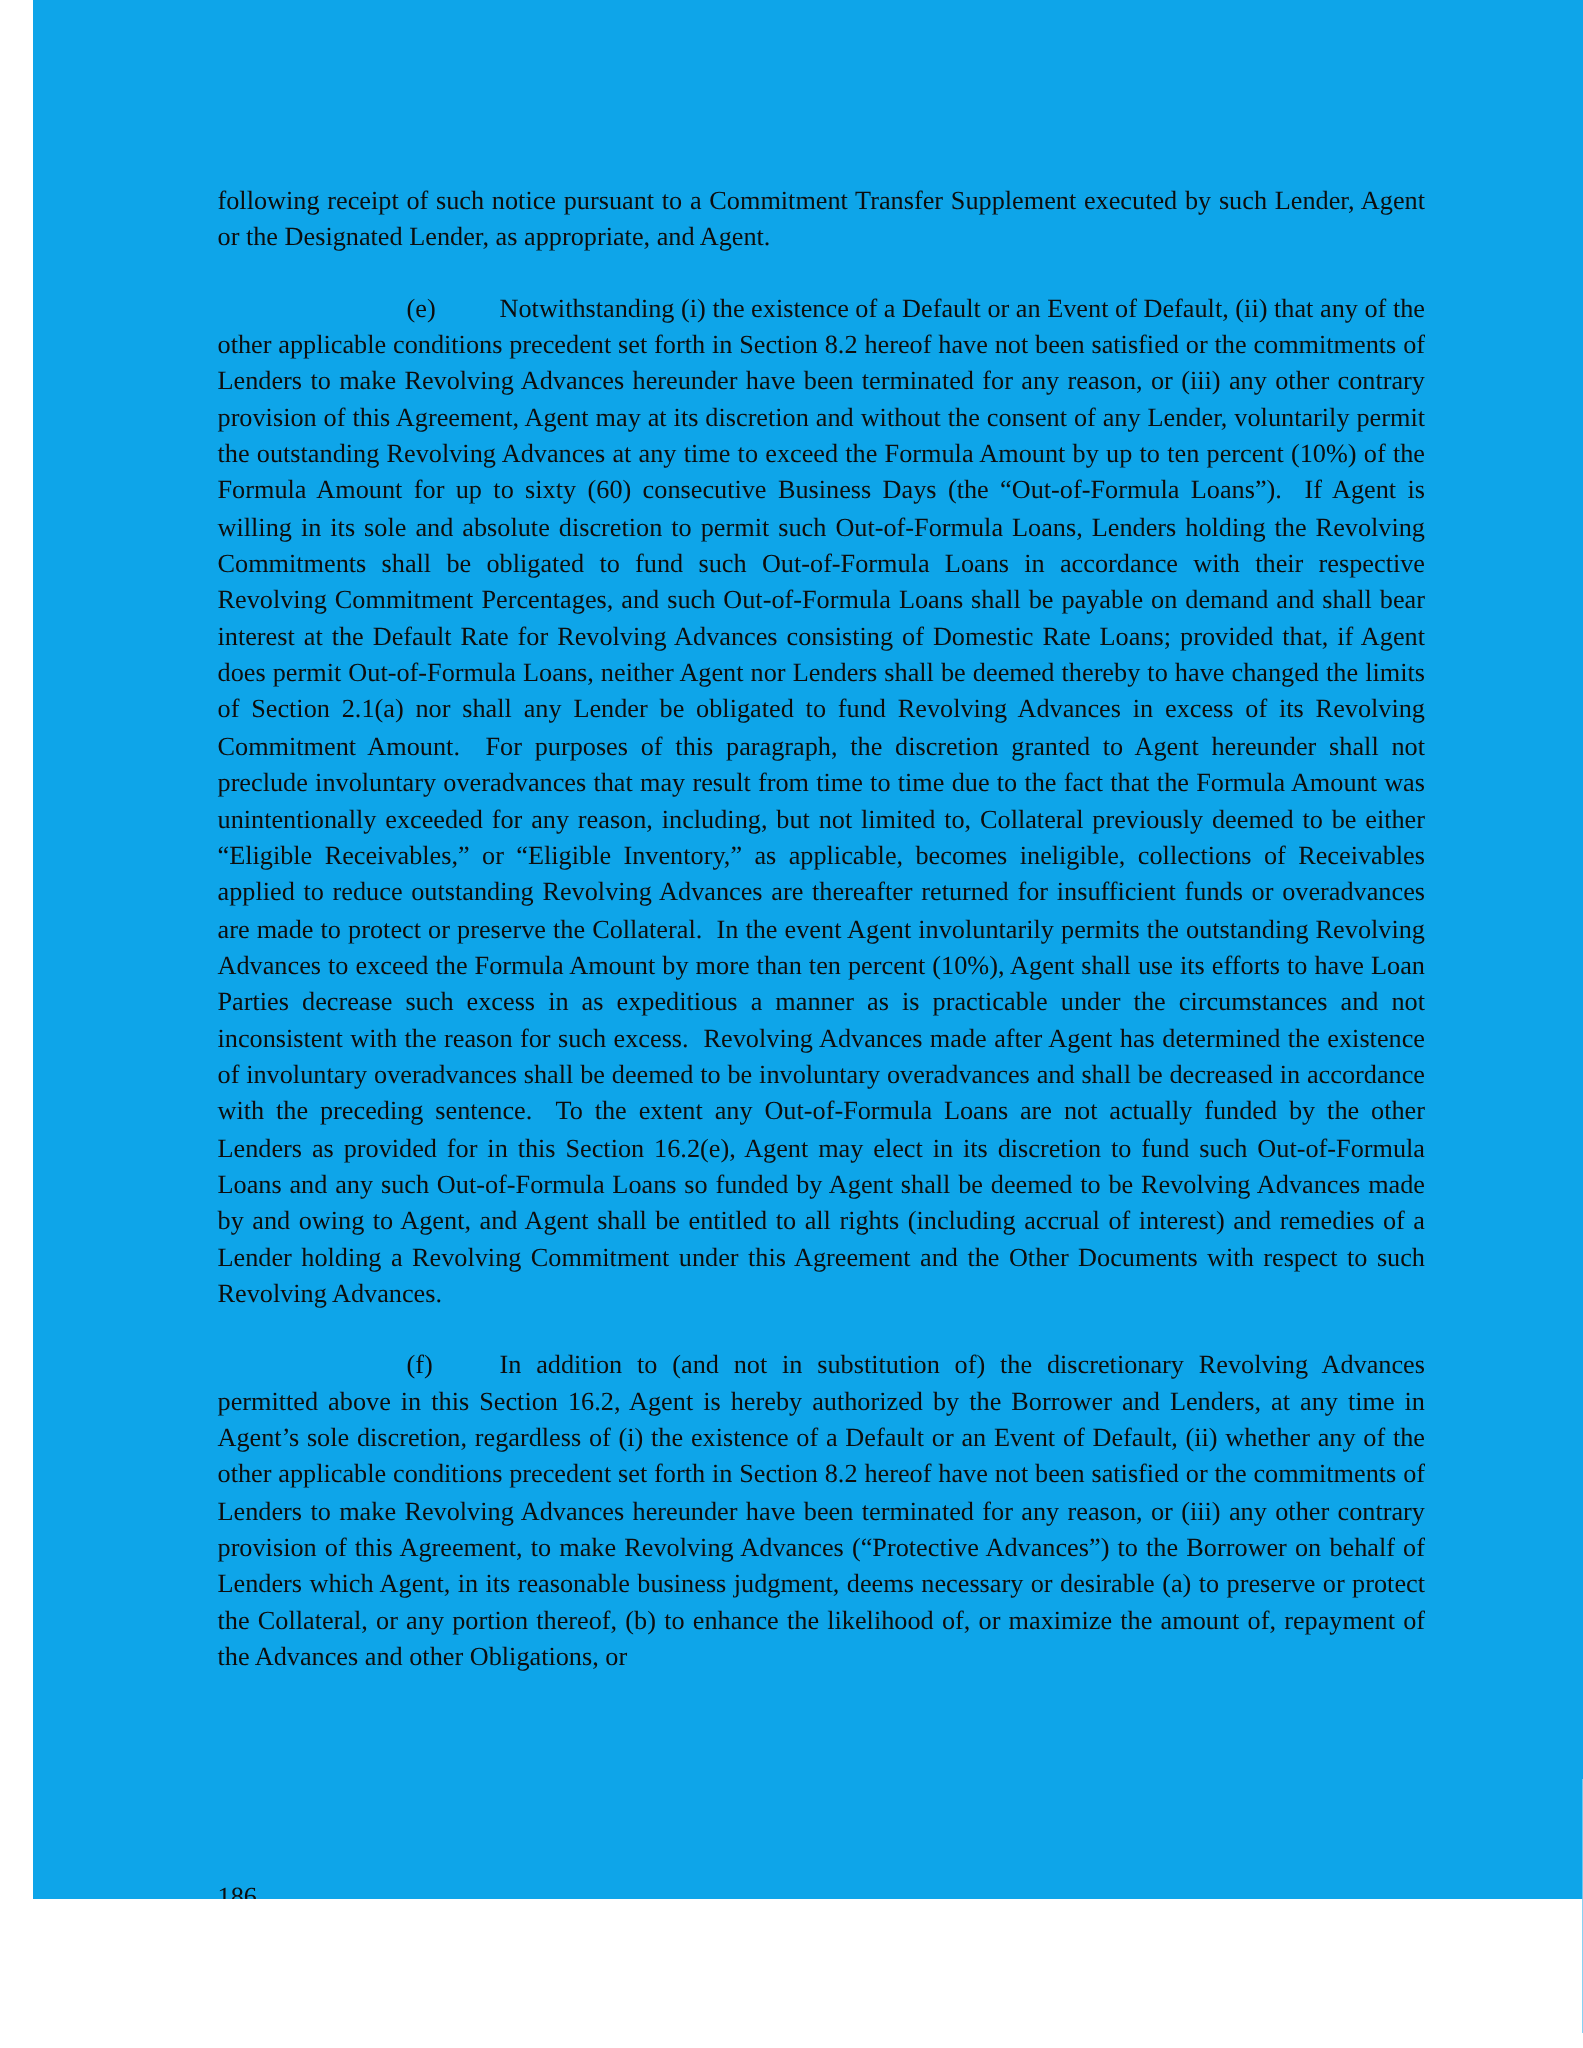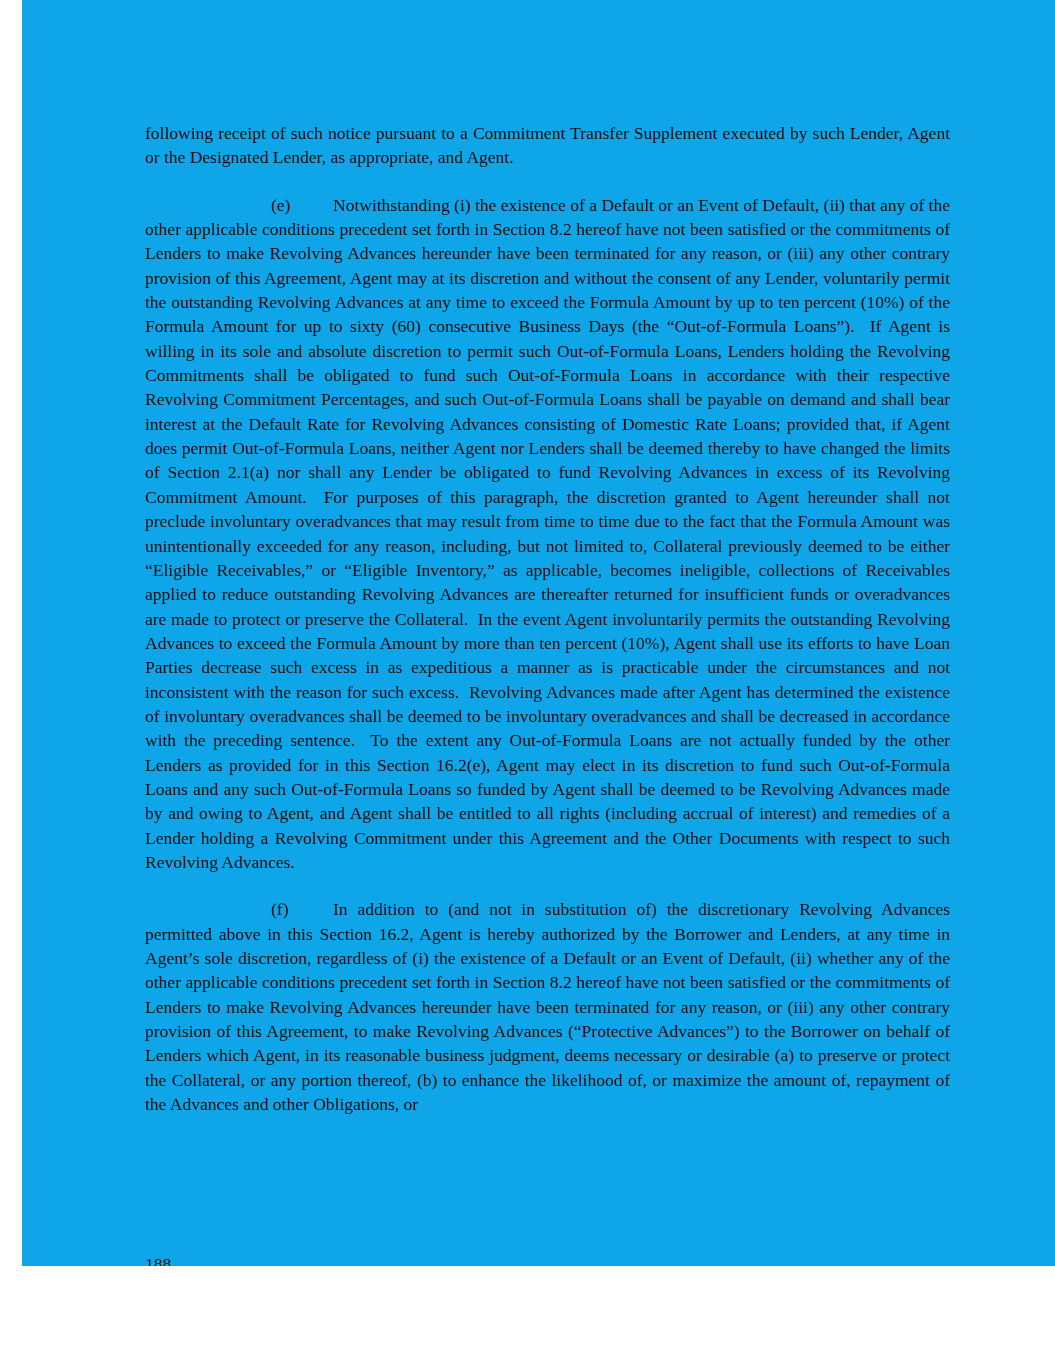--- a/index.html
+++ b/index.html
@@ -53,14 +53,14 @@
   <div class="content">
 
     <p class="para"><span>following receipt of such notice pursuant to a Commitment Transfer Supplement executed by such Lender, Agent or the Designated Lender, as appropriate, and Agent.</span></p>
 
     <p class="para indented"><span class="plabel">(e)</span><span>Notwithstanding (i) the existence of a Default or an Event of Default, (ii) that any of the other applicable conditions precedent set forth in Section 8.2 hereof have not been satisfied or the commitments of Lenders to make Revolving Advances hereunder have been terminated for any reason, or (iii) any other contrary provision of this Agreement, Agent may at its discretion and without the consent of any Lender, voluntarily permit the outstanding Revolving Advances at any time to exceed the Formula Amount by up to ten percent (10%) of the Formula Amount for up to sixty (60) consecutive Business Days (the “Out-of-Formula Loans”).  If Agent is willing in its sole and absolute discretion to permit such Out-of-Formula Loans, Lenders holding the Revolving Commitments shall be obligated to fund such Out-of-Formula Loans in accordance with their respective Revolving Commitment Percentages, and such Out-of-Formula Loans shall be payable on demand and shall bear interest at the Default Rate for Revolving Advances consisting of Domestic Rate Loans; provided that, if Agent does permit Out-of-Formula Loans, neither Agent nor Lenders shall be deemed thereby to have changed the limits of Section 2.1(a) nor shall any Lender be obligated to fund Revolving Advances in excess of its Revolving Commitment Amount.  For purposes of this paragraph, the discretion granted to Agent hereunder shall not preclude involuntary overadvances that may result from time to time due to the fact that the Formula Amount was unintentionally exceeded for any reason, including, but not limited to, Collateral previously deemed to be either “Eligible Receivables,” or “Eligible Inventory,” as applicable, becomes ineligible, collections of Receivables applied to reduce outstanding Revolving Advances are thereafter returned for insufficient funds or overadvances are made to protect or preserve the Collateral.  In the event Agent involuntarily permits the outstanding Revolving Advances to exceed the Formula Amount by more than ten percent (10%), Agent shall use its efforts to have Loan Parties decrease such excess in as expeditious a manner as is practicable under the circumstances and not inconsistent with the reason for such excess.  Revolving Advances made after Agent has determined the existence of involuntary overadvances shall be deemed to be involuntary overadvances and shall be decreased in accordance with the preceding sentence.  To the extent any Out-of-Formula Loans are not actually funded by the other Lenders as provided for in this Section 16.2(e), Agent may elect in its discretion to fund such Out-of-Formula Loans and any such Out-of-Formula Loans so funded by Agent shall be deemed to be Revolving Advances made by and owing to Agent, and Agent shall be entitled to all rights (including accrual of interest) and remedies of a Lender holding a Revolving Commitment under this Agreement and the Other Documents with respect to such Revolving Advances.</span></p>
 
     <p class="para indented"><span class="plabel">(f)</span><span>In addition to (and not in substitution of) the discretionary Revolving Advances permitted above in this Section 16.2, Agent is hereby authorized by the Borrower and Lenders, at any time in Agent’s sole discretion, regardless of (i) the existence of a Default or an Event of Default, (ii) whether any of the other applicable conditions precedent set forth in Section 8.2 hereof have not been satisfied or the commitments of Lenders to make Revolving Advances hereunder have been terminated for any reason, or (iii) any other contrary provision of this Agreement, to make Revolving Advances (“Protective Advances”) to the Borrower on behalf of Lenders which Agent, in its reasonable business judgment, deems necessary or desirable (a) to preserve or protect the Collateral, or any portion thereof, (b) to enhance the likelihood of, or maximize the amount of, repayment of the Advances and other Obligations, or</span></p>
 
   </div>
 
-  <div class="page-number">188</div>
+  <div class="page-number">186</div>
 </div>
 
 </body></html>

